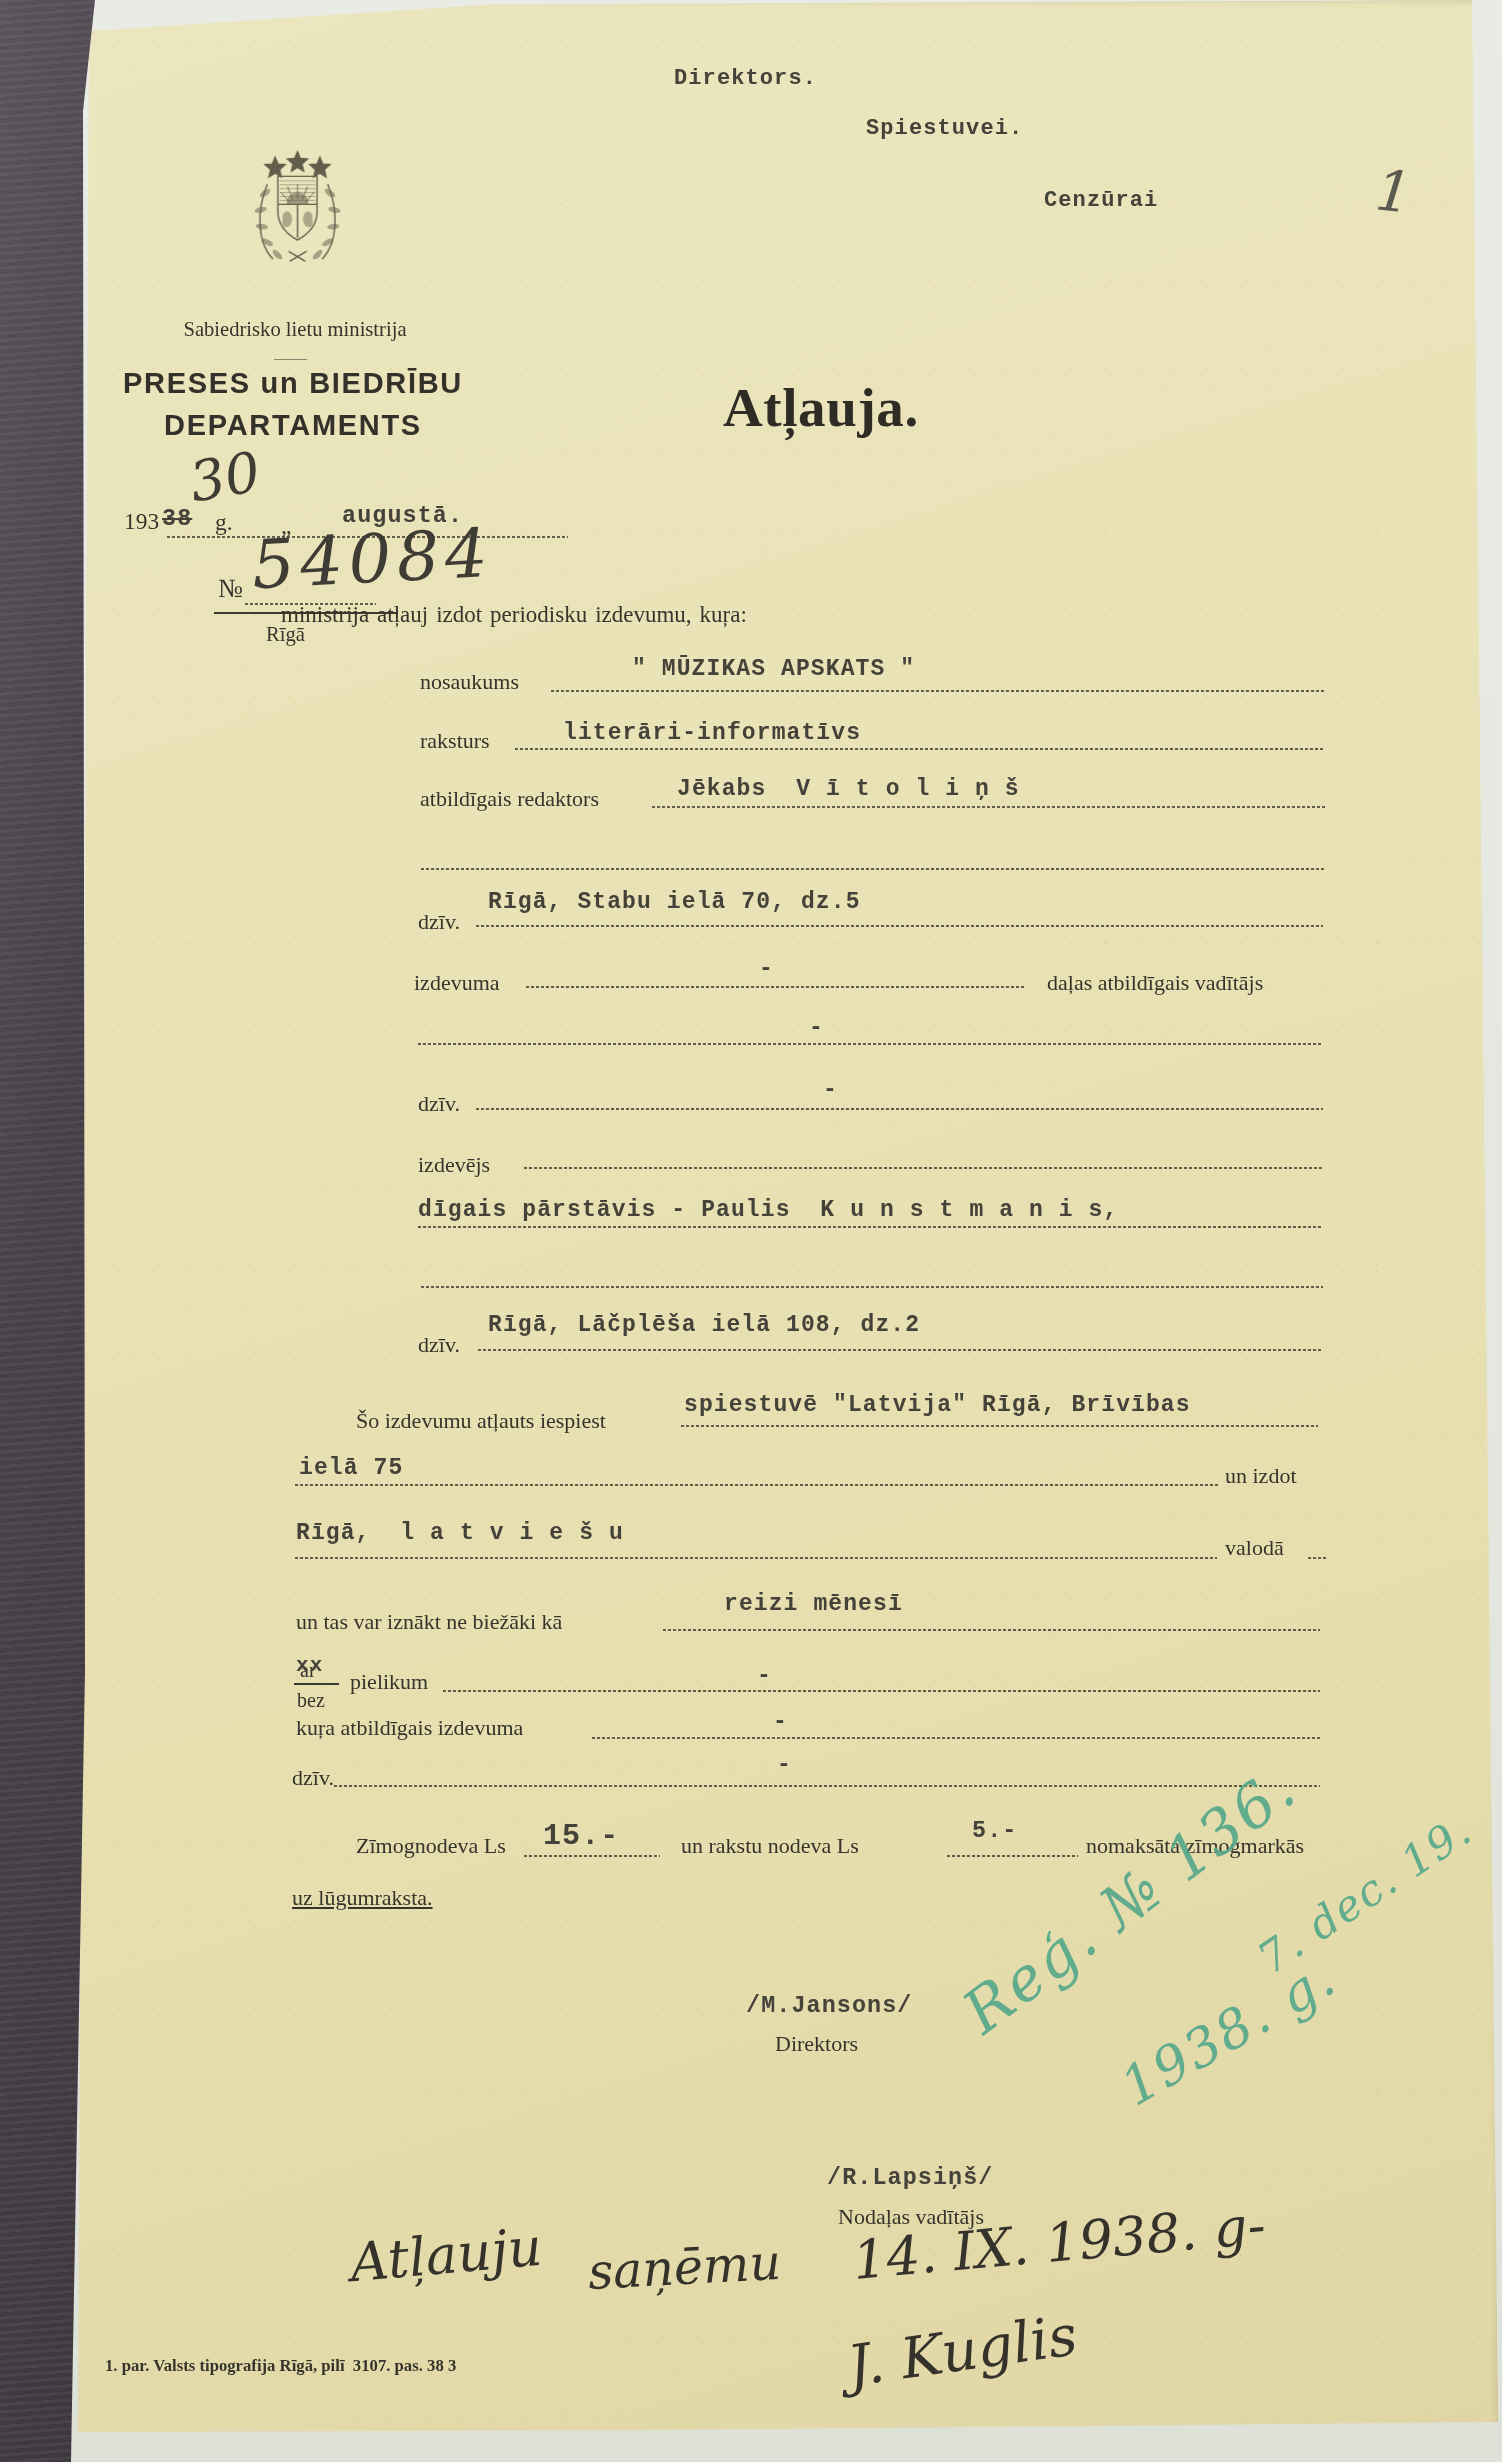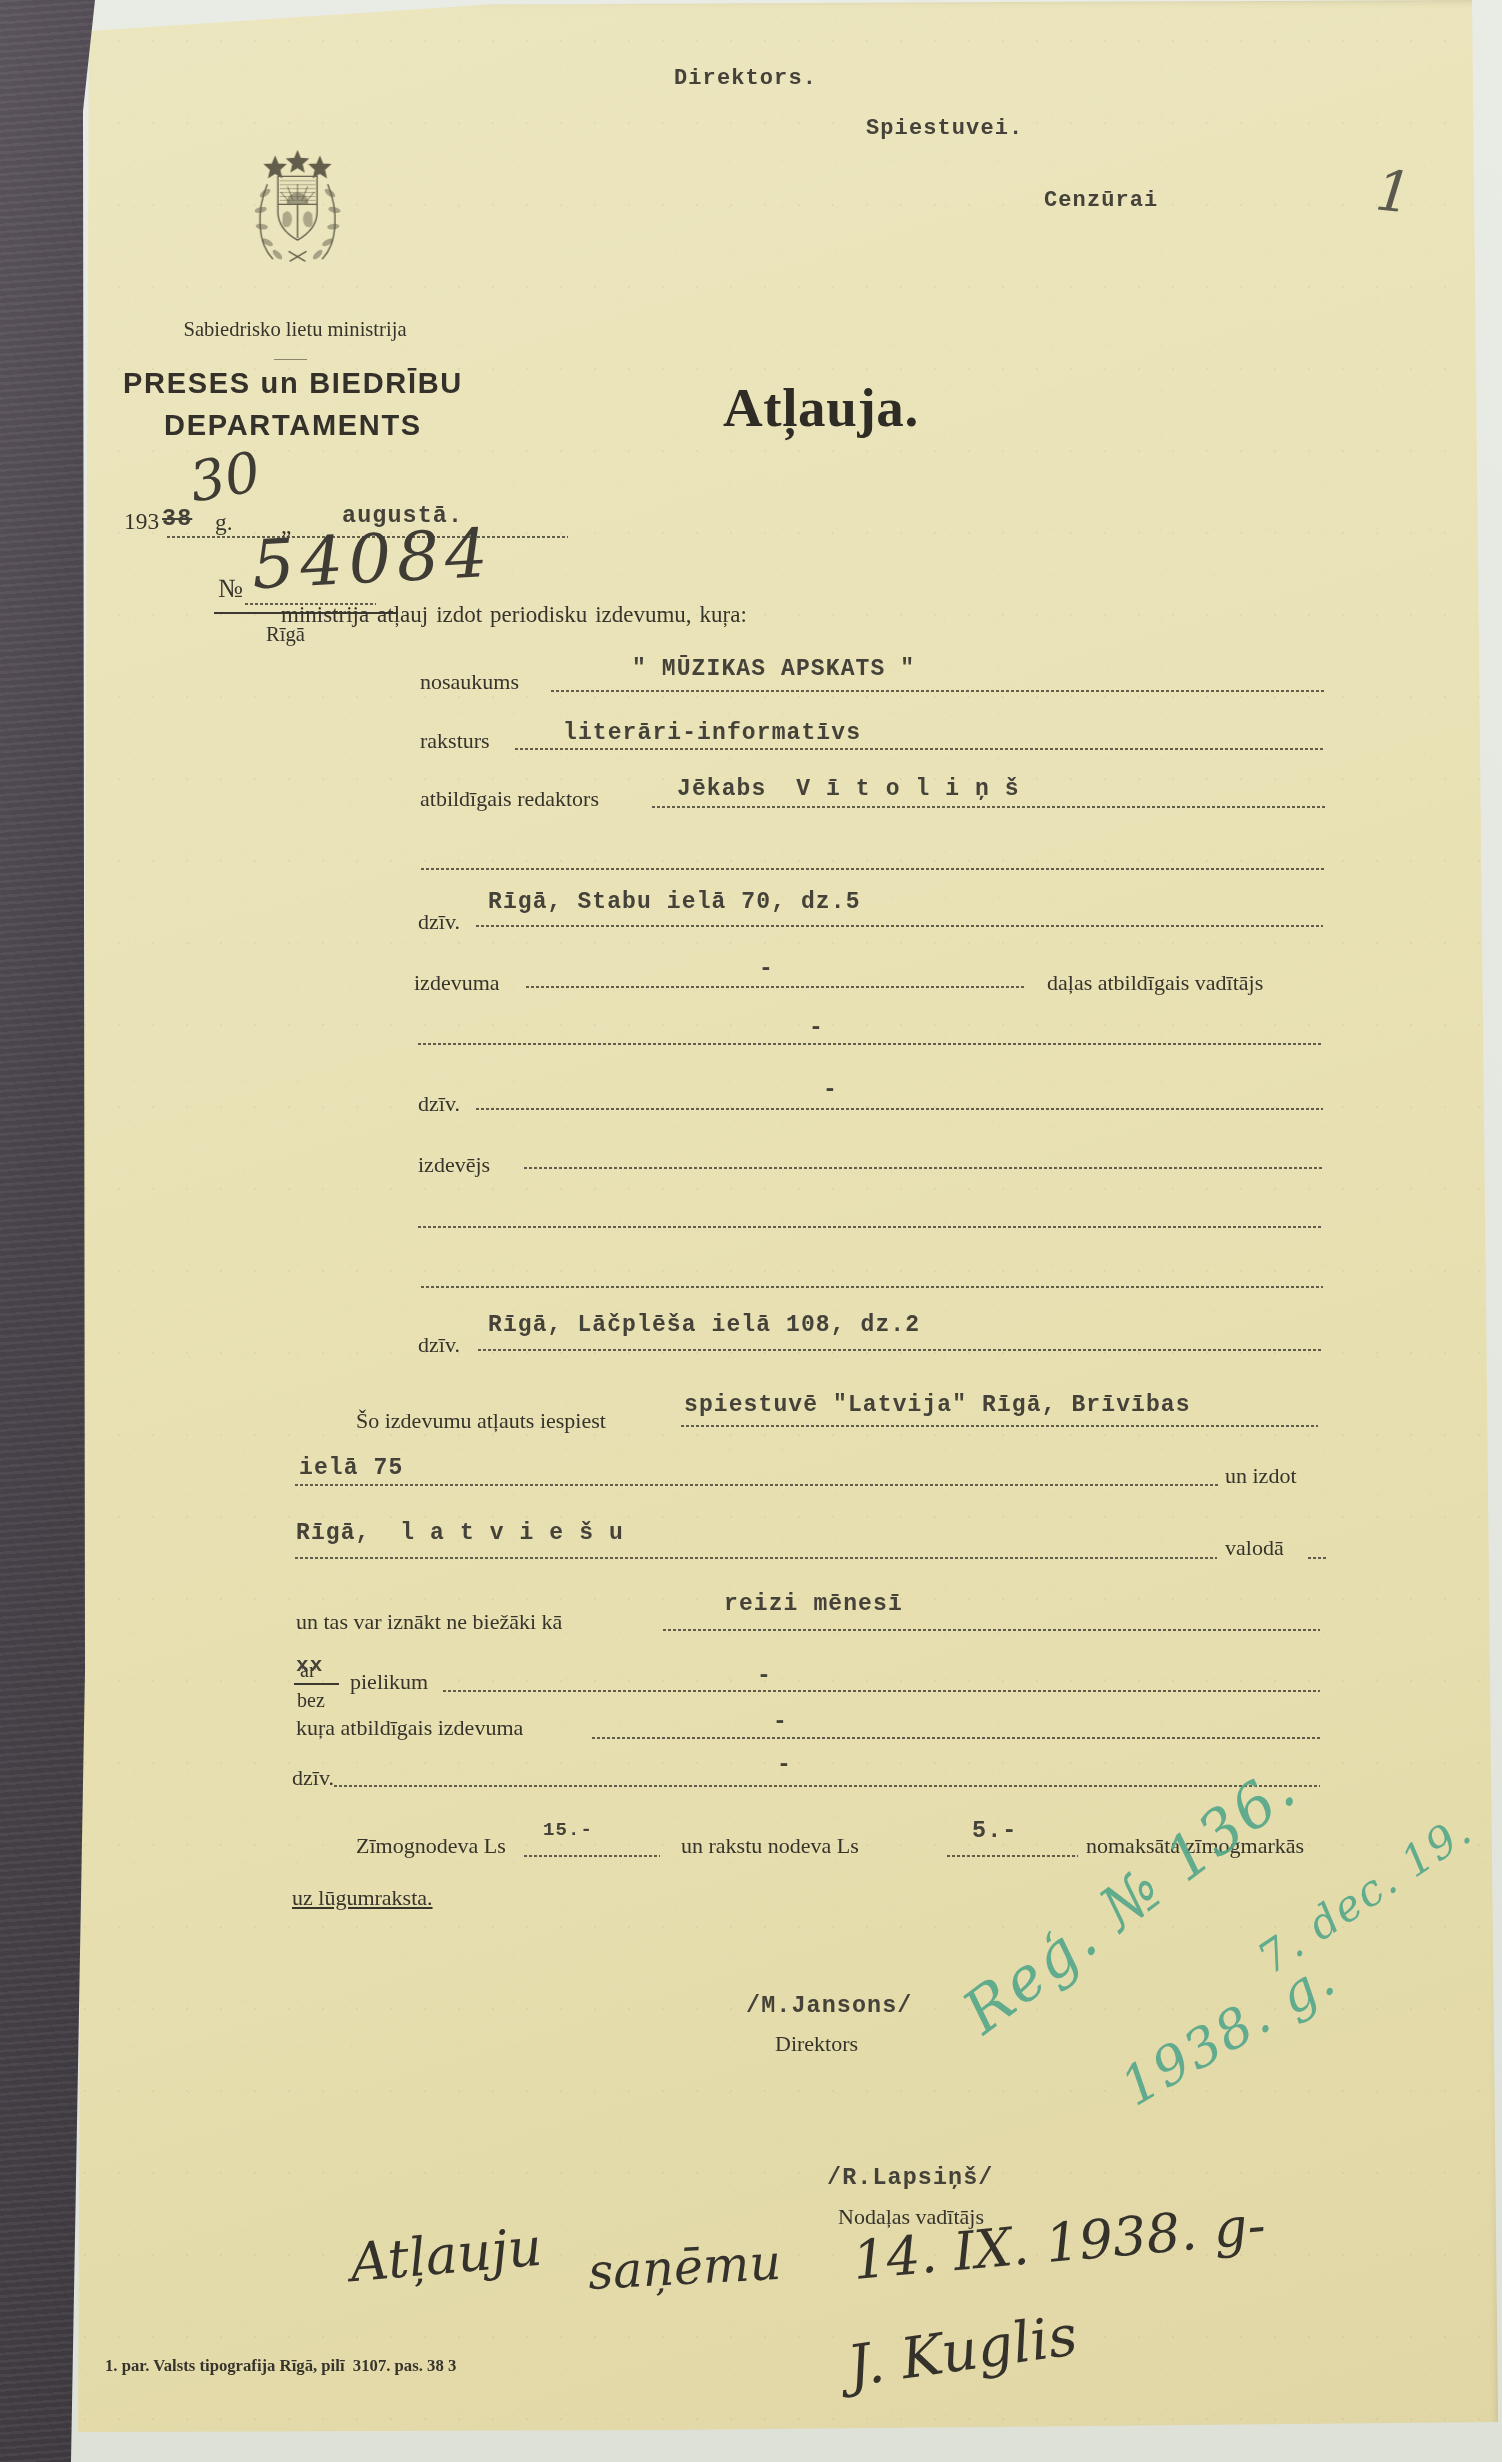--- a/index.html
+++ b/index.html
@@ -138,20 +138,21 @@
   <div class="t pr" style="left:1047px;top:972px;font-size:22px;">daļas atbildīgais vadītājs</div>
   <div class="t tw" style="left:809px;top:1017px;font-size:23px;">-</div>
   <div class="dots" style="left:418px;top:1043px;width:905px;"></div>
 
   <div class="t pr" style="left:418px;top:1093px;font-size:22px;">dzīv.</div>
   <div class="t tw" style="left:823px;top:1079px;font-size:23px;">-</div>
   <div class="dots" style="left:476px;top:1108px;width:847px;"></div>
 
   <div class="t pr" style="left:418px;top:1154px;font-size:22px;">izdevējs</div>
   <div class="dots" style="left:524px;top:1167px;width:799px;"></div>
+  <div class="t tw" style="left:418px;top:1199px;font-size:23px;">dīgais pārstāvis - Paulis  K u n s t m a n i s,</div>
   <div class="dots" style="left:418px;top:1226px;width:905px;"></div>
 
   <div class="dots" style="left:421px;top:1286px;width:902px;"></div>
 
   <div class="t pr" style="left:418px;top:1334px;font-size:22px;">dzīv.</div>
   <div class="t tw" style="left:488px;top:1314px;font-size:23px;">Rīgā, Lāčplēša ielā 108, dz.2</div>
   <div class="dots" style="left:478px;top:1349px;width:845px;"></div>
 
   <div class="t pr" style="left:356px;top:1410px;font-size:22px;">Šo izdevumu atļauts iespiest</div>
   <div class="t tw" style="left:684px;top:1394px;font-size:23px;">spiestuvē "Latvija" Rīgā, Brīvības</div>
@@ -179,21 +180,21 @@
 
   <div class="t pr" style="left:296px;top:1717px;font-size:22px;">kuŗa atbildīgais izdevuma</div>
   <div class="t tw" style="left:773px;top:1711px;font-size:23px;">-</div>
   <div class="dots" style="left:592px;top:1737px;width:729px;"></div>
 
   <div class="t pr" style="left:292px;top:1767px;font-size:22px;">dzīv.</div>
   <div class="t tw" style="left:777px;top:1754px;font-size:23px;">-</div>
   <div class="dots" style="left:334px;top:1785px;width:986px;"></div>
 
   <div class="t pr" style="left:356px;top:1835px;font-size:22px;">Zīmognodeva Ls</div>
-  <div class="t tw" style="left:543px;top:1821px;font-size:19px;">15.-</div>
+  <div class="t tw" style="left:543px;top:1821px;font-size:30px;">15.-</div>
   <div class="dots" style="left:524px;top:1855px;width:136px;"></div>
   <div class="t pr" style="left:681px;top:1835px;font-size:22px;">un rakstu nodeva Ls</div>
   <div class="t tw" style="left:972px;top:1820px;font-size:23.4px;">5.-</div>
   <div class="dots" style="left:947px;top:1855px;width:131px;"></div>
   <div class="t pr" style="left:1086px;top:1835px;font-size:22px;">nomaksāta zīmogmarkās</div>
   <div class="t pr" style="left:292px;top:1887px;font-size:22px;text-decoration:underline;">uz lūgumraksta.</div>
 
   <div class="t gr" style="left:989px;top:1983px;font-size:60px;letter-spacing:2.8px;transform:rotate(-37deg);transform-origin:left bottom;">Reģ. № 136.</div>
   <div class="t gr" style="left:1139px;top:2061px;font-size:53px;letter-spacing:2.2px;transform:rotate(-30deg);transform-origin:left bottom;">1938. g.</div>
   <div class="t gr" style="left:1275px;top:1938px;font-size:43px;letter-spacing:1.7px;transform:rotate(-34deg);transform-origin:left bottom;">7. dec. 19.</div>

